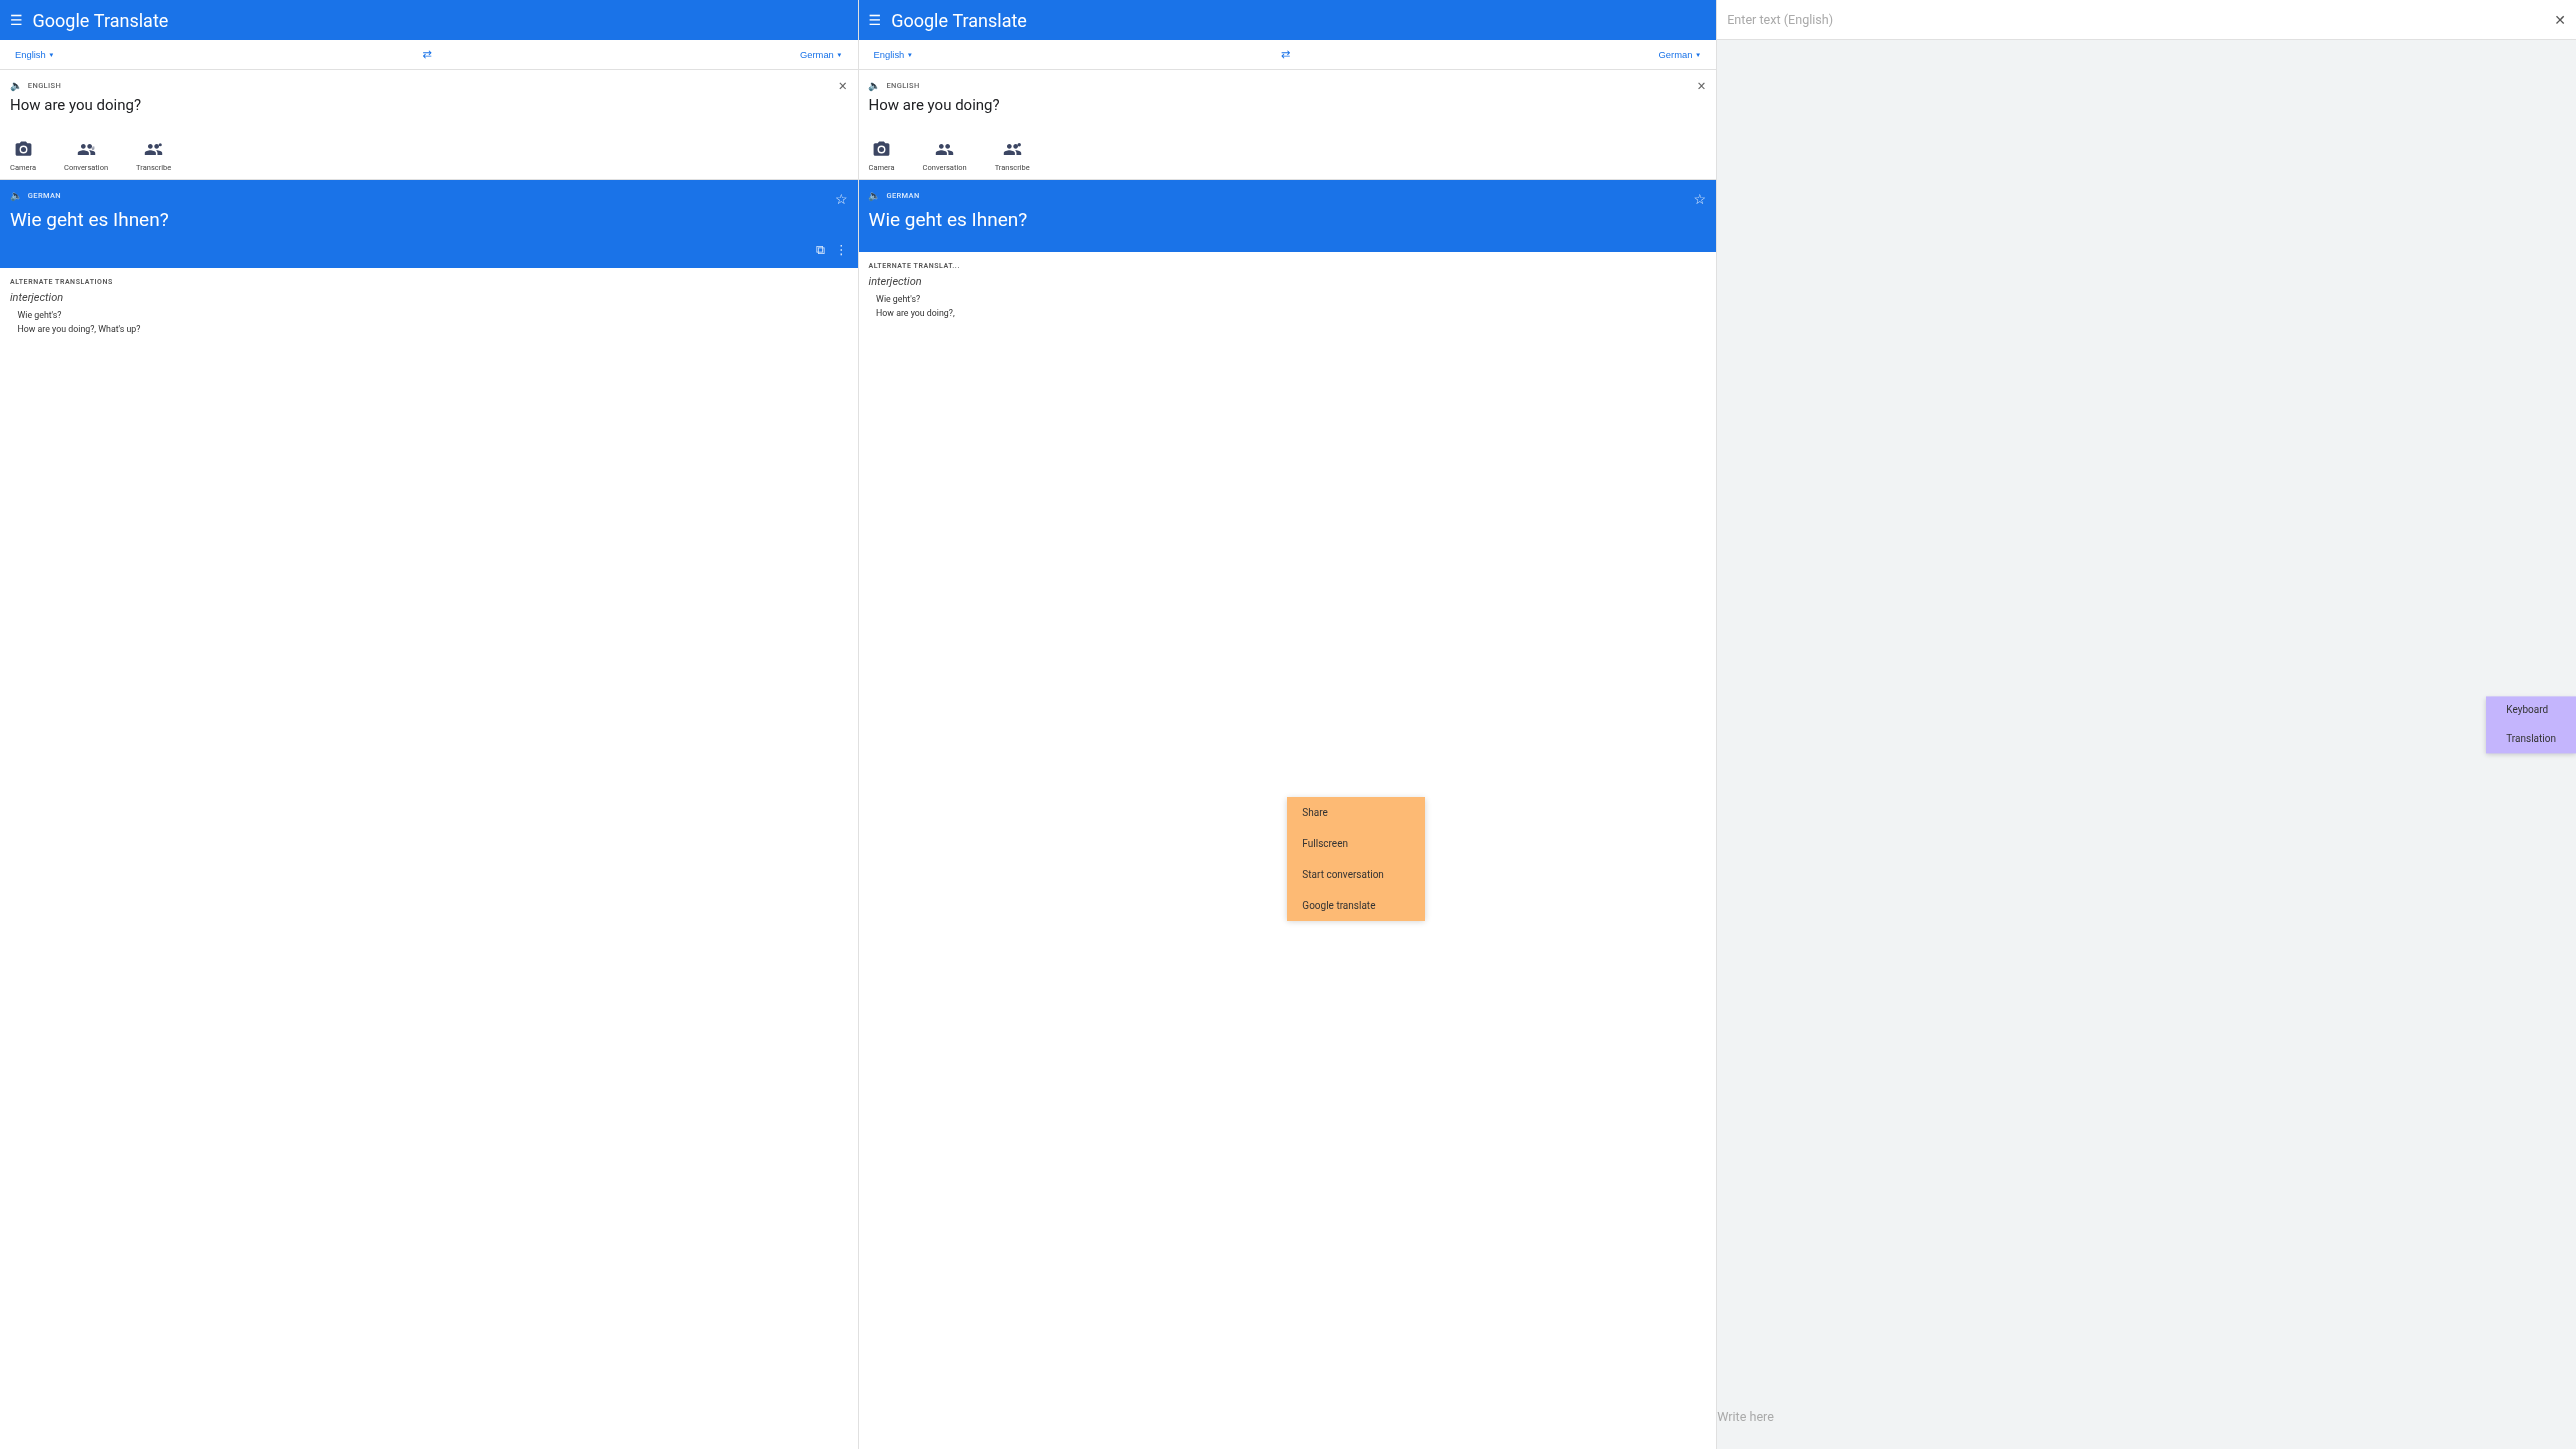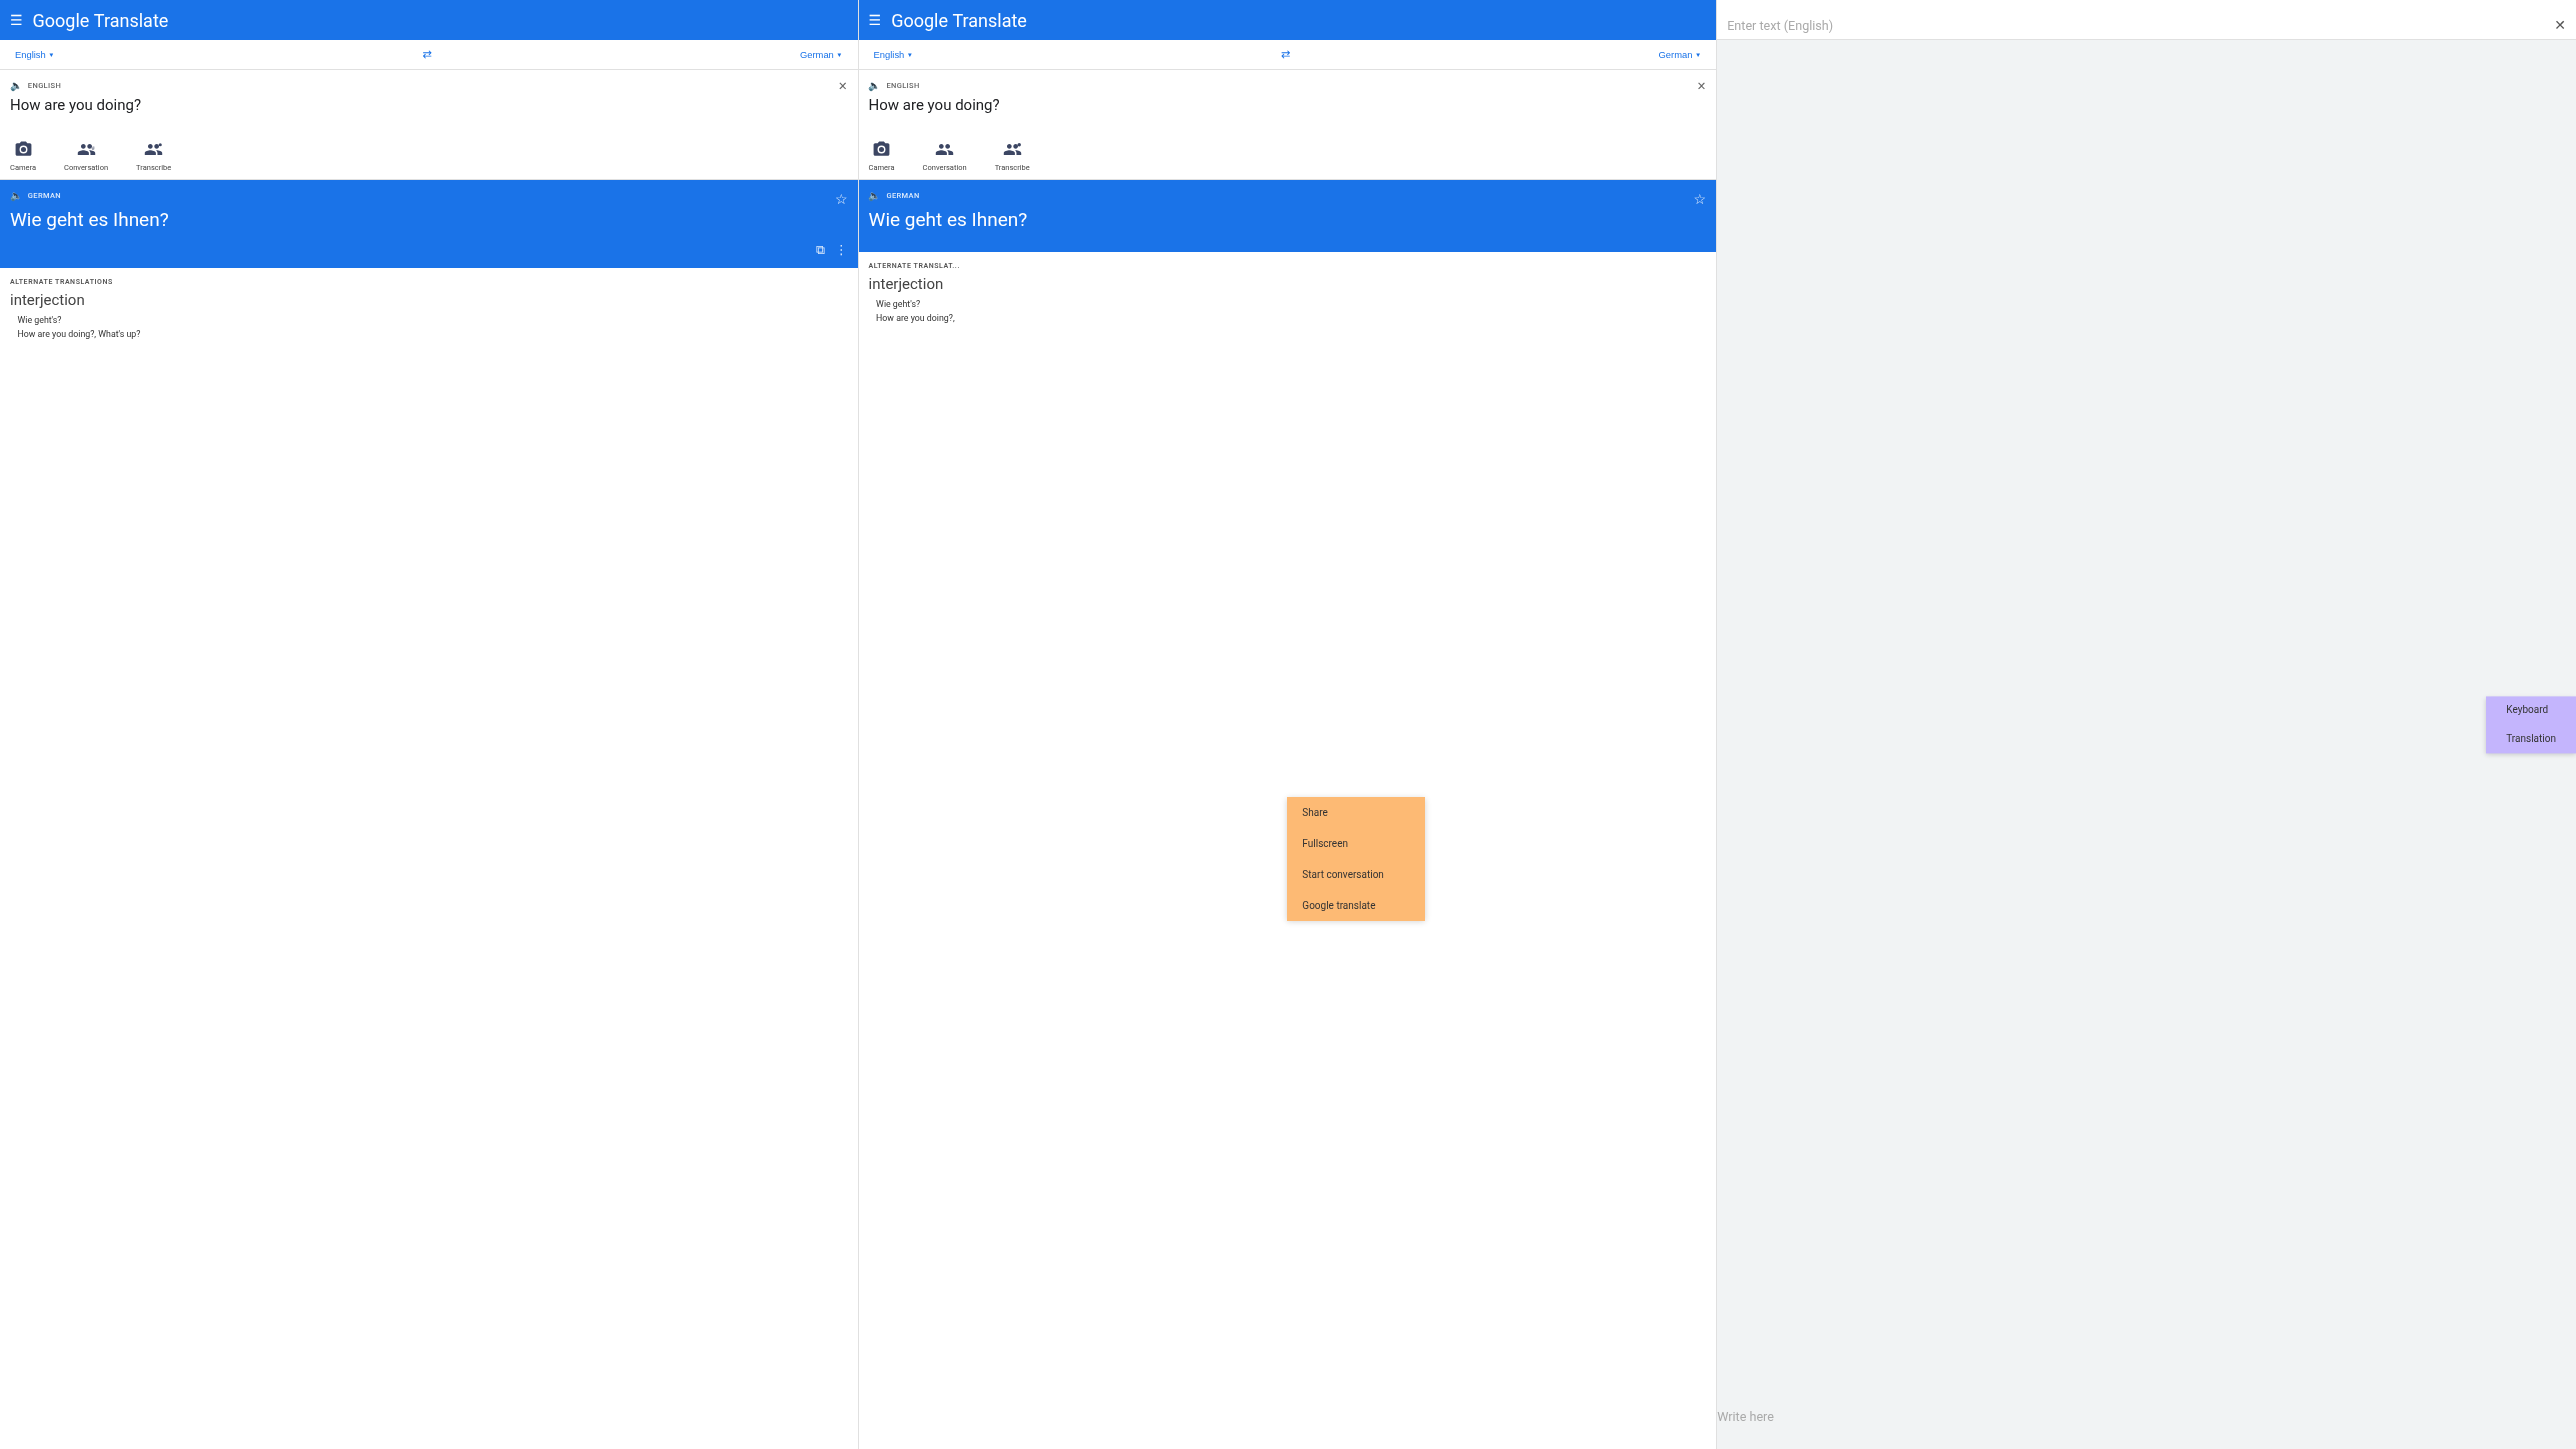--- a/index.html
+++ b/index.html
@@ -219,36 +219,37 @@
       background: #fff;
     }
     .alt-title {
       font-size: 7px;
       letter-spacing: 0.08em;
       color: #555;
       font-weight: 600;
       margin-bottom: 5px;
     }
     .alt-pos {
+      font-style: italic;
       color: #444;
-      font-size: 15px;
+      font-size: 11px;
       margin-bottom: 3.8px;
     }
     .alt-item {
       font-size: 8.8px;
       color: #333;
       padding: 1.9px 0 1.9px 7.5px;
     }
 
     
     .right-header {
       background: #fff;
       padding: 6.3px 10px;
       display: flex;
-      align-items: flex-end;
+      align-items: center;
       border-bottom: 0.6px solid #e0e0e0;
       height: 40px;
       flex-shrink: 0;
     }
     .right-input-placeholder {
       font-size: 12.6px;
       color: #aaa;
       flex: 1;
     }
     .right-close {

